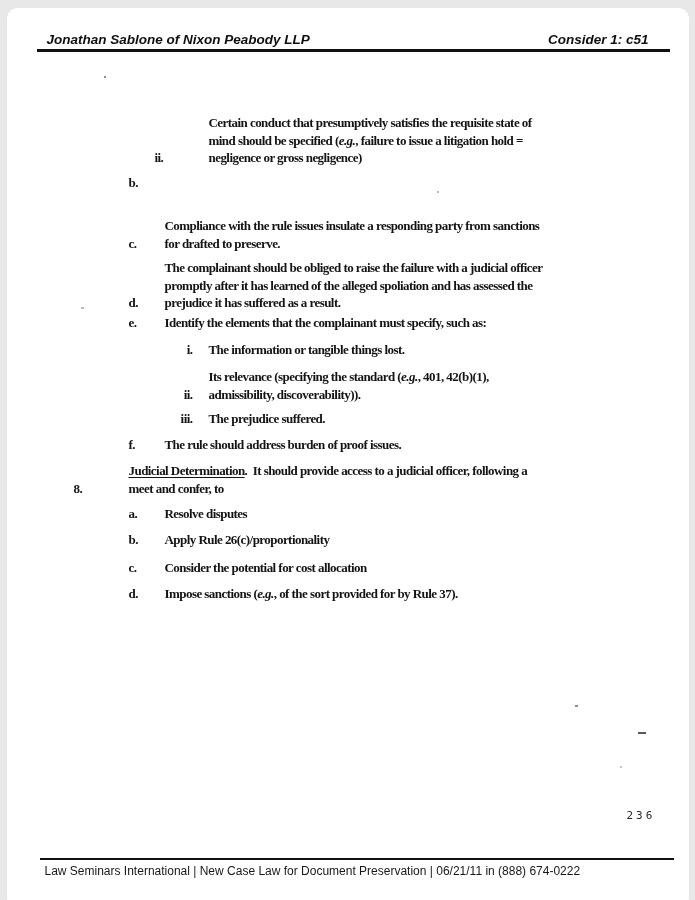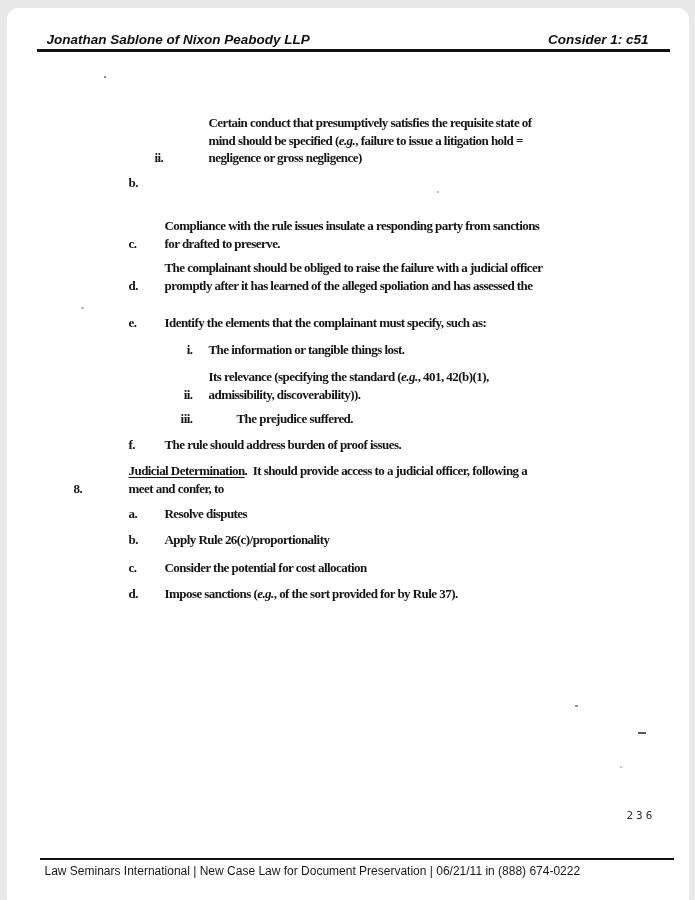--- a/index.html
+++ b/index.html
@@ -77,35 +77,35 @@
       </div>
       <div class="item lv2" style="top: 166px;">
         <span class="marker">b.</span>
       </div>
       <div class="item lv2" style="top: 209px;">
         <span class="marker">c.</span>
         <div class="txt"><span>Compliance with the rule issues insulate a responding party from sanctions</span><br><span>for drafted to preserve.</span></div>
       </div>
       <div class="item lv2" style="top: 251px;">
         <span class="marker">d.</span>
-        <div class="txt"><span>The complainant should be obliged to raise the failure with a judicial officer</span><br><span>promptly after it has learned of the alleged spoliation and has assessed the</span><br></div>
+        <div class="txt"><span>The complainant should be obliged to raise the failure with a judicial officer</span><br><span>promptly after it has learned of the alleged spoliation and has assessed the</span><br><span>prejudice it has suffered as a result.</span></div>
       </div>
       <div class="item lv2" style="top: 306px;">
         <span class="marker">e.</span>
         <div class="txt"><span>Identify the elements that the complainant must specify, such as:</span></div>
       </div>
       <div class="item lv3" style="top: 333px;">
         <span class="marker">i.</span>
         <div class="txt"><span>The information or tangible things lost.</span></div>
       </div>
       <div class="item lv3" style="top: 360px;">
         <span class="marker">ii.</span>
         <div class="txt"><span>Its relevance (specifying the standard (</span><span class="it">e.g.</span><span>, 401, 42(b)(1),</span><br><span>admissibility, discoverability)).</span></div>
       </div>
-      <div class="item lv3" style="top: 402px; gap: 28px;">
+      <div class="item lv3" style="top: 402px;">
         <span class="marker">iii.</span>
         <div class="txt"><span>The prejudice suffered.</span></div>
       </div>
       <div class="item lv2" style="top: 428px;">
         <span class="marker">f.</span>
         <div class="txt"><span>The rule should address burden of proof issues.</span></div>
       </div>
       <div class="item lv1" style="top: 454px;">
         <span class="marker">8.</span>
         <div class="txt"><span class="un">Judicial Determination</span><span>.&nbsp; It should provide access to a judicial officer, following a</span><br><span>meet and confer, to</span></div>

